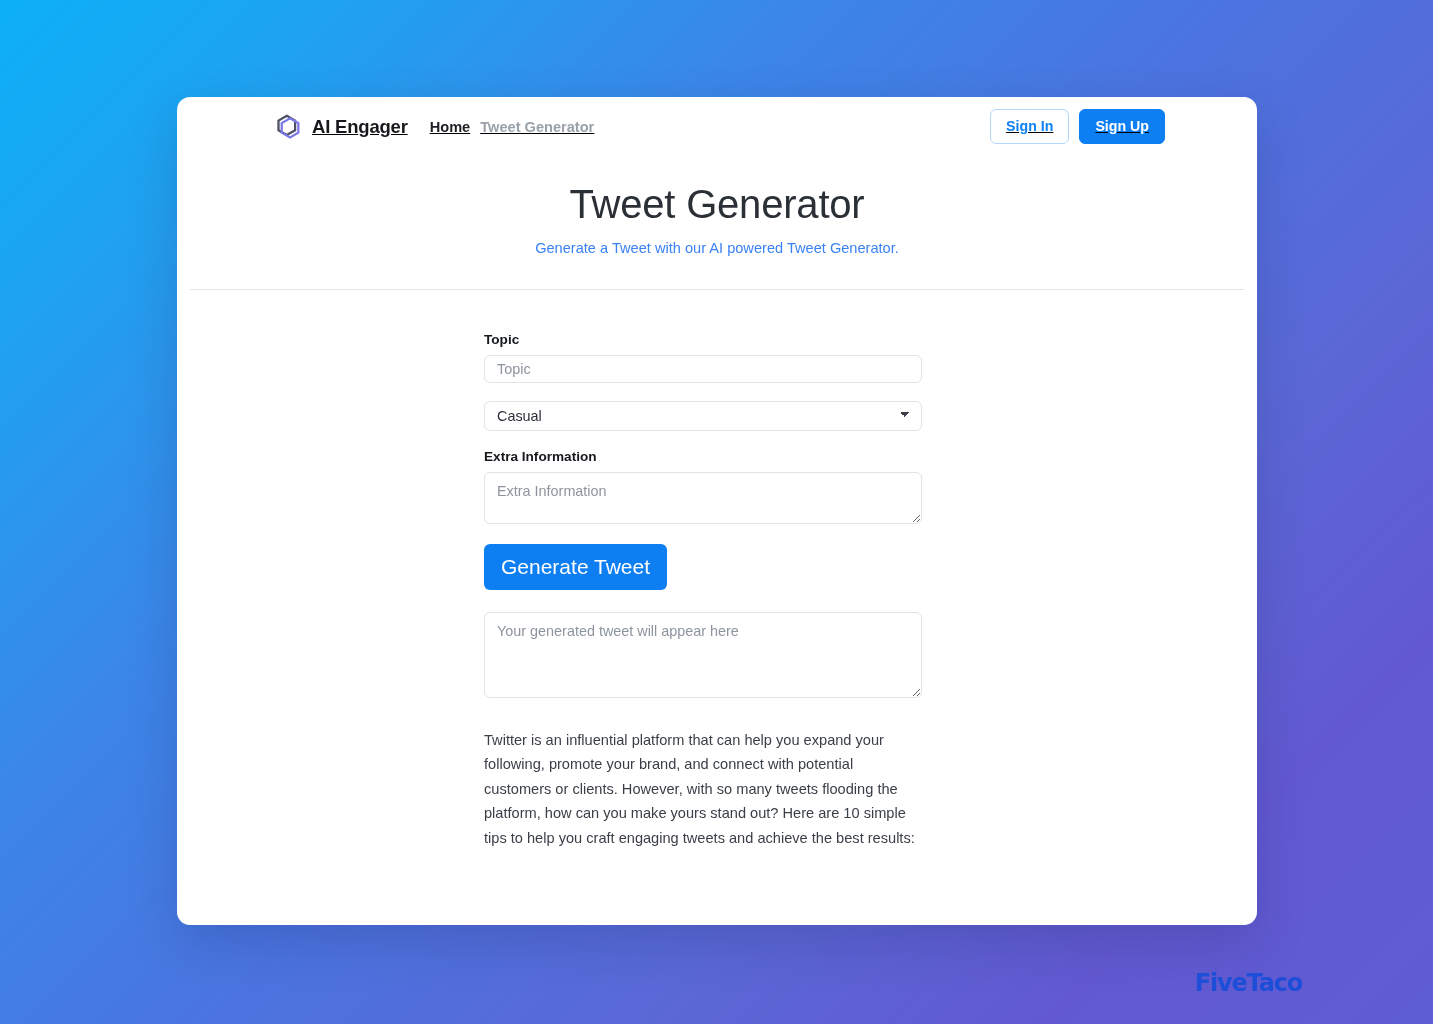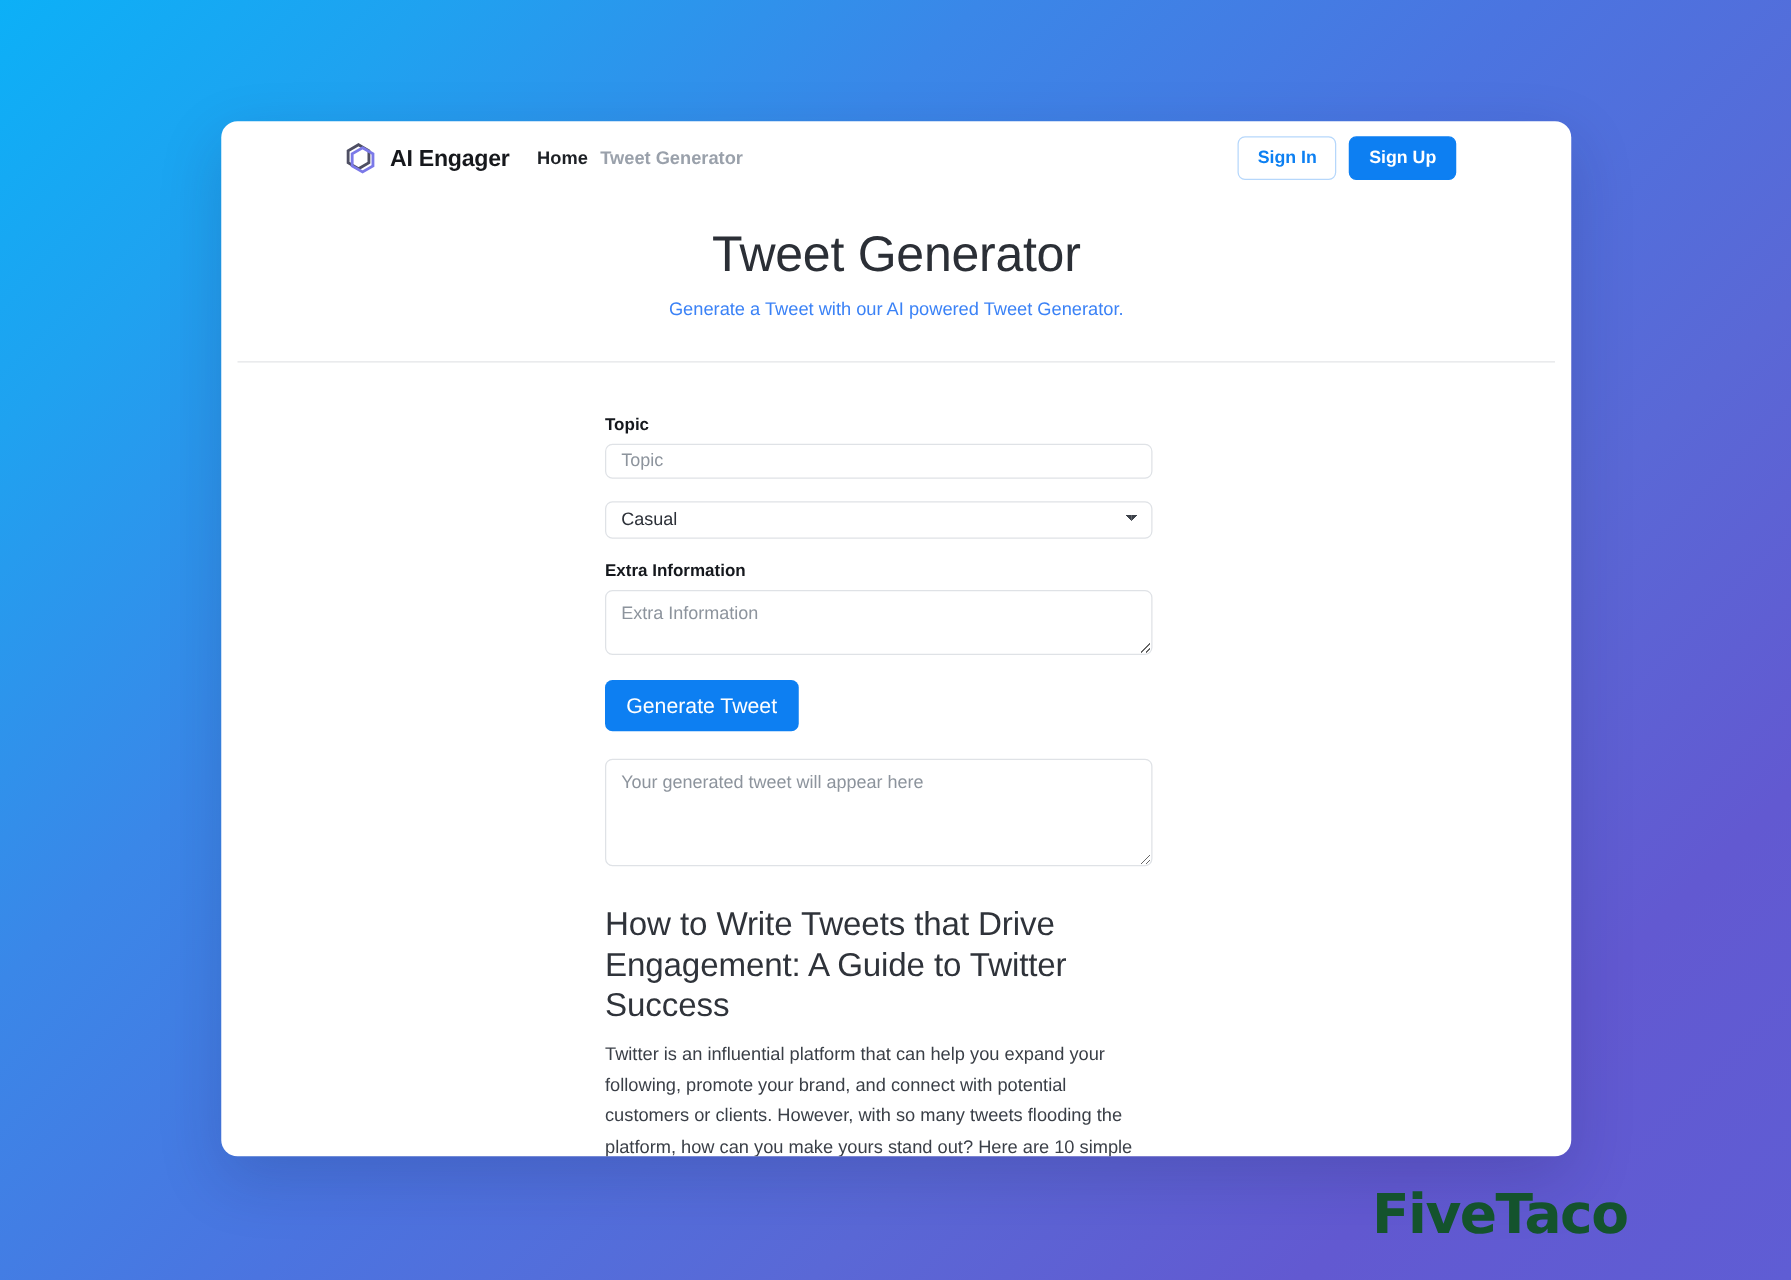--- a/index.html
+++ b/index.html
@@ -37,20 +37,21 @@
     box-shadow: 0 18px 50px rgba(20, 30, 80, 0.18);
   }
 
   
   .navbar {
     position: relative;
     height: 59px;
     display: flex;
     align-items: center;
     padding: 0 92px 0 98px;
+    text-decoration: underline;
   }
 
   .brand {
     display: flex;
     align-items: center;
     gap: 9px;
     text-decoration: none;
   }
 
   .brand-mark {
@@ -210,21 +211,21 @@
 
   .spacer-18 { height: 18px; }
 
   .generate-btn {
     margin-top: 20px;
     background: #0d7ff2;
     color: #ffffff;
     border: none;
     border-radius: 6px;
     font-family: "Liberation Sans", sans-serif;
-    font-size: 17px;
+    font-size: 21px;
     font-weight: normal;
     padding: 11px 17px;
     cursor: pointer;
     display: inline-block;
     line-height: 1.15;
     text-align: right;
   }
 
   .output-wrap { margin-top: 22px; }
 
@@ -244,23 +245,23 @@
     font-size: 14.6px;
     line-height: 1.68;
     color: #3a3f47;
   }
 
   
   .watermark {
     position: absolute;
     right: 131px;
     bottom: 27px;
-    font-size: 44px;
-    font-weight: bold;
-    color: #14532d;
+    font-size: 24px;
+    font-weight: bold;
+    color: #1d4ed8;
     letter-spacing: -1.2px;
     font-family: "DejaVu Sans", sans-serif;
   }
 </style>
 </head>
 <body>
 
 <div class="app-card">
 
   <div class="navbar">
@@ -309,21 +310,20 @@
       <label class="field-label">Extra Information</label>
       <textarea class="text-area extra" placeholder="Extra Information" style=""></textarea>
 
       <button class="generate-btn">Generate Tweet</button>
 
       <div class="output-wrap">
         <textarea class="text-area output" placeholder="Your generated tweet will appear here" style=""></textarea>
       </div>
 
       <div class="article">
-        <h2 class="article-heading">How to Write Tweets that Drive Engagement: A Guide to Twitter Success</h2>
         <p class="article-body">Twitter is an influential platform that can help you expand your following, promote your brand, and connect with potential customers or clients. However, with so many tweets flooding the platform, how can you make yours stand out? Here are 10 simple tips to help you craft engaging tweets and achieve the best results:</p>
       </div>
 
     </div>
   </div>
 
 </div>
 
 <div class="watermark">FiveTaco</div>
 

